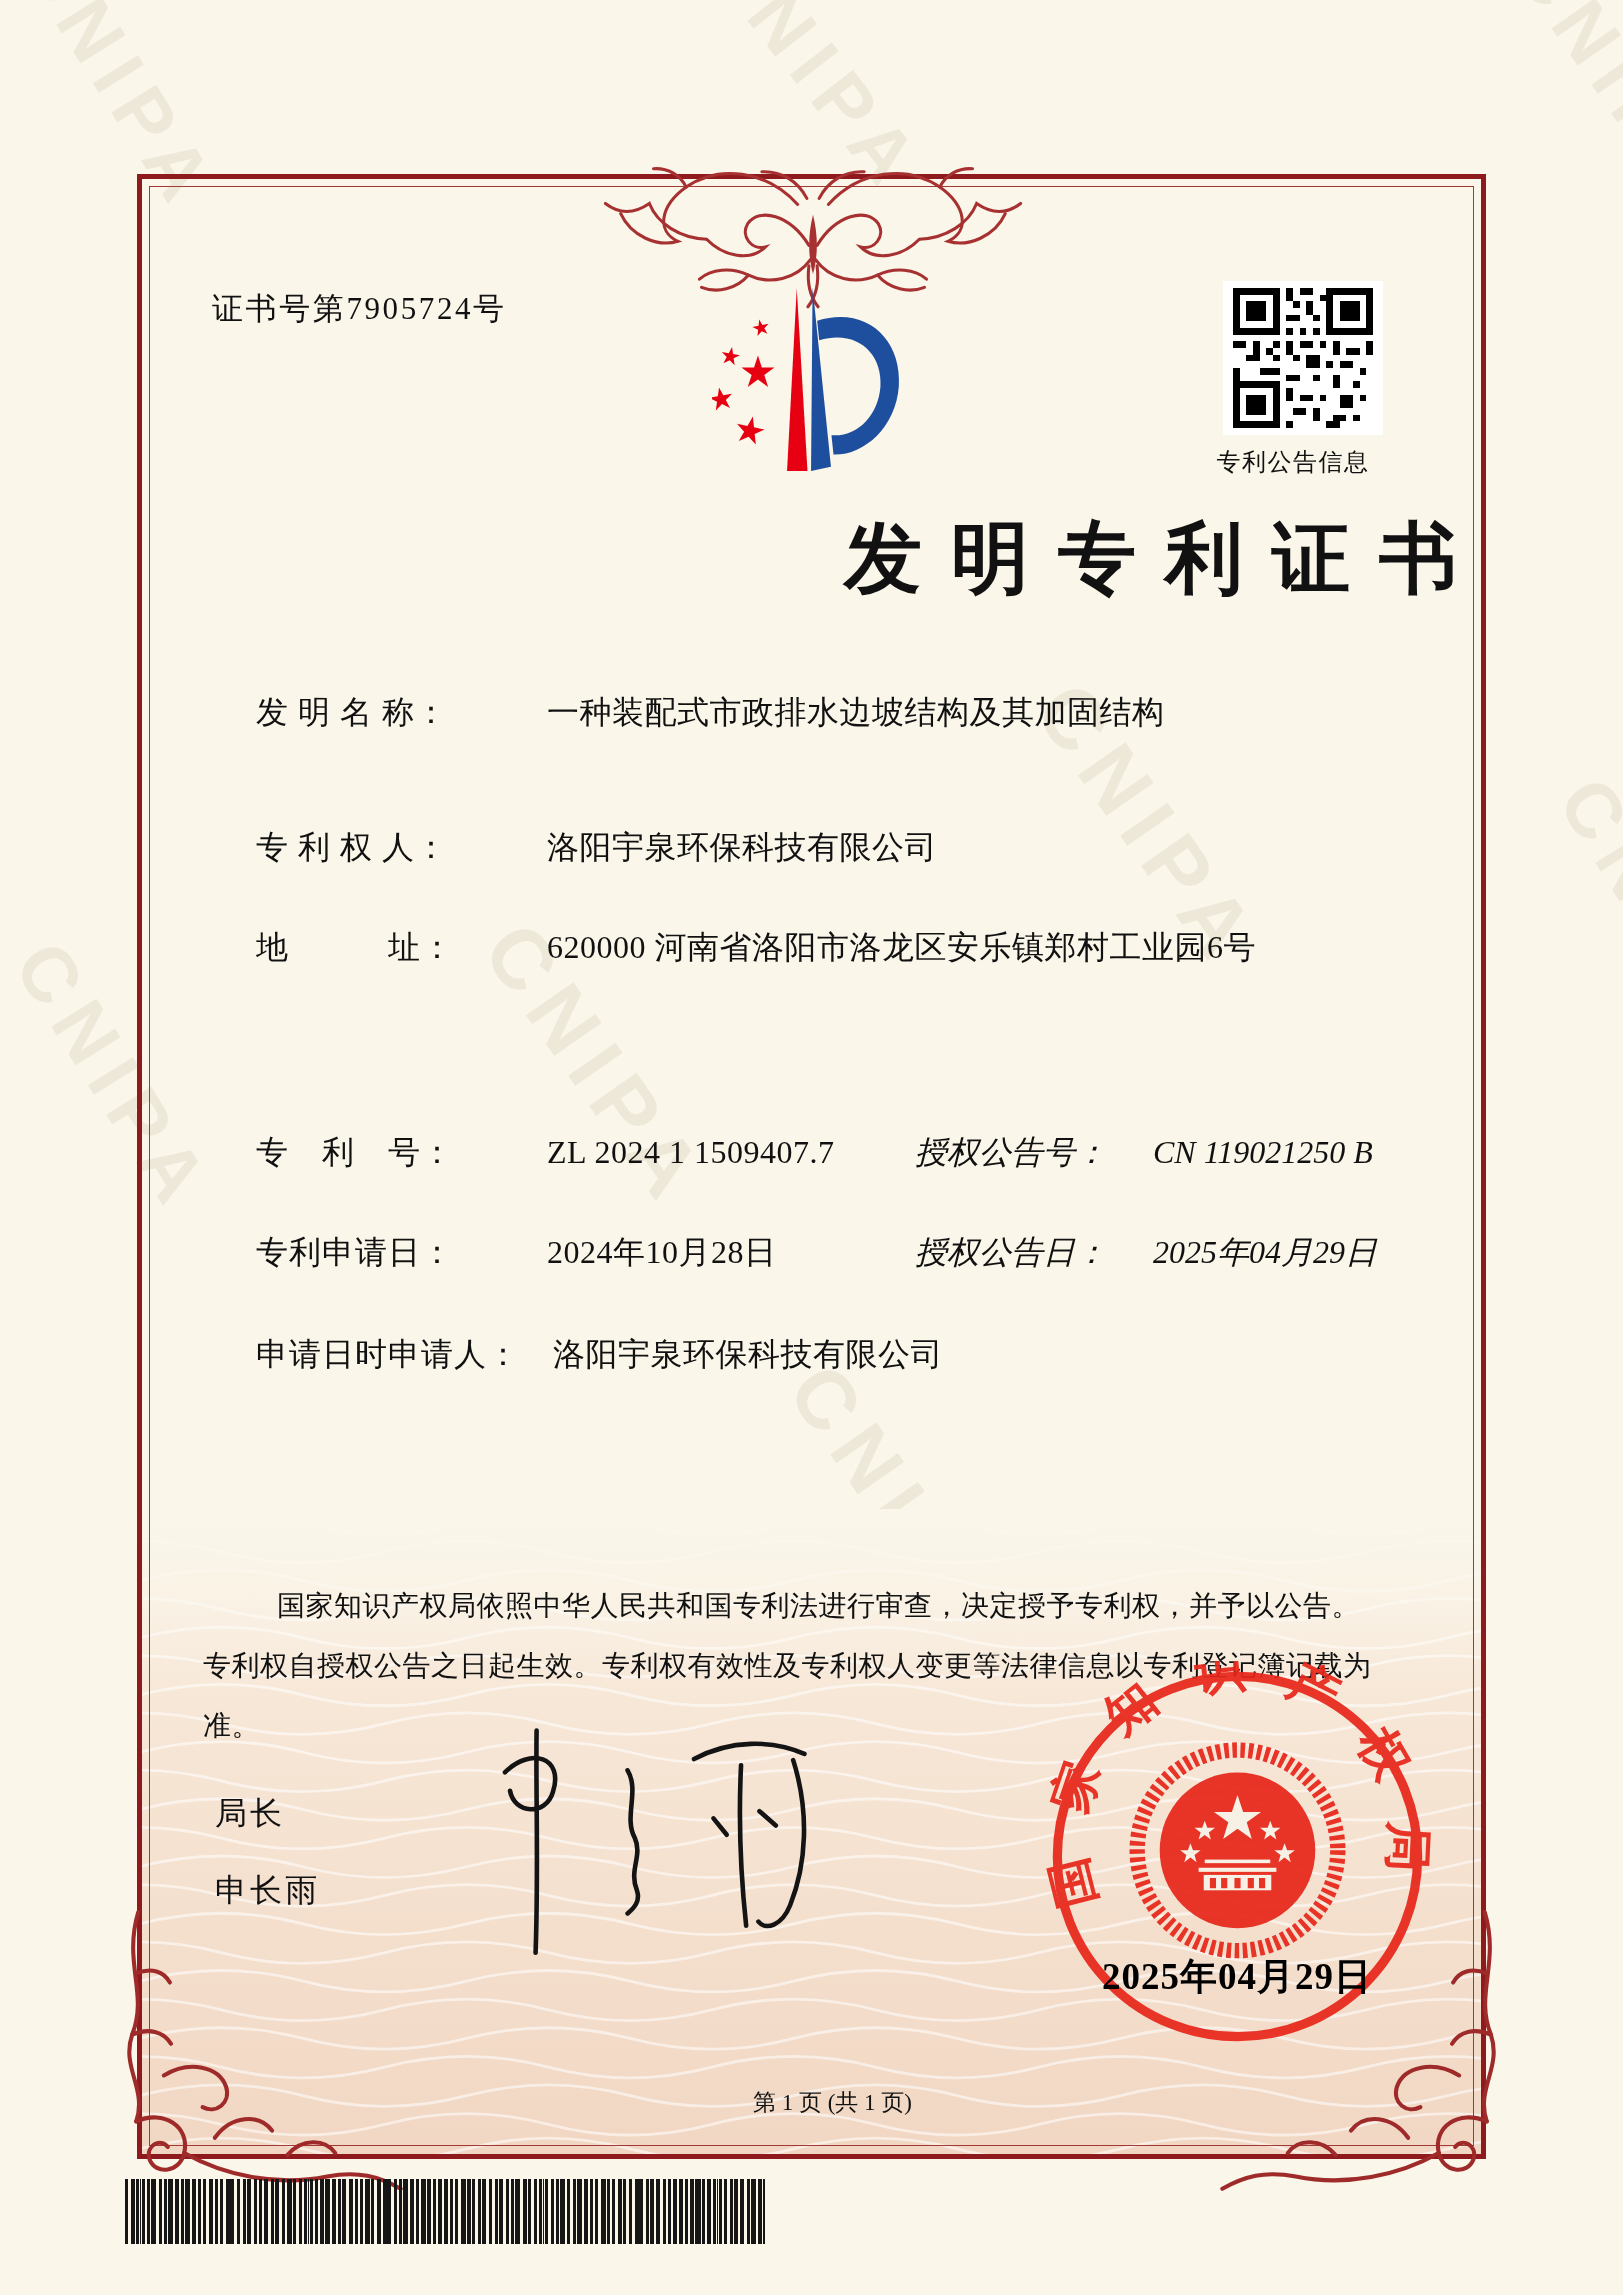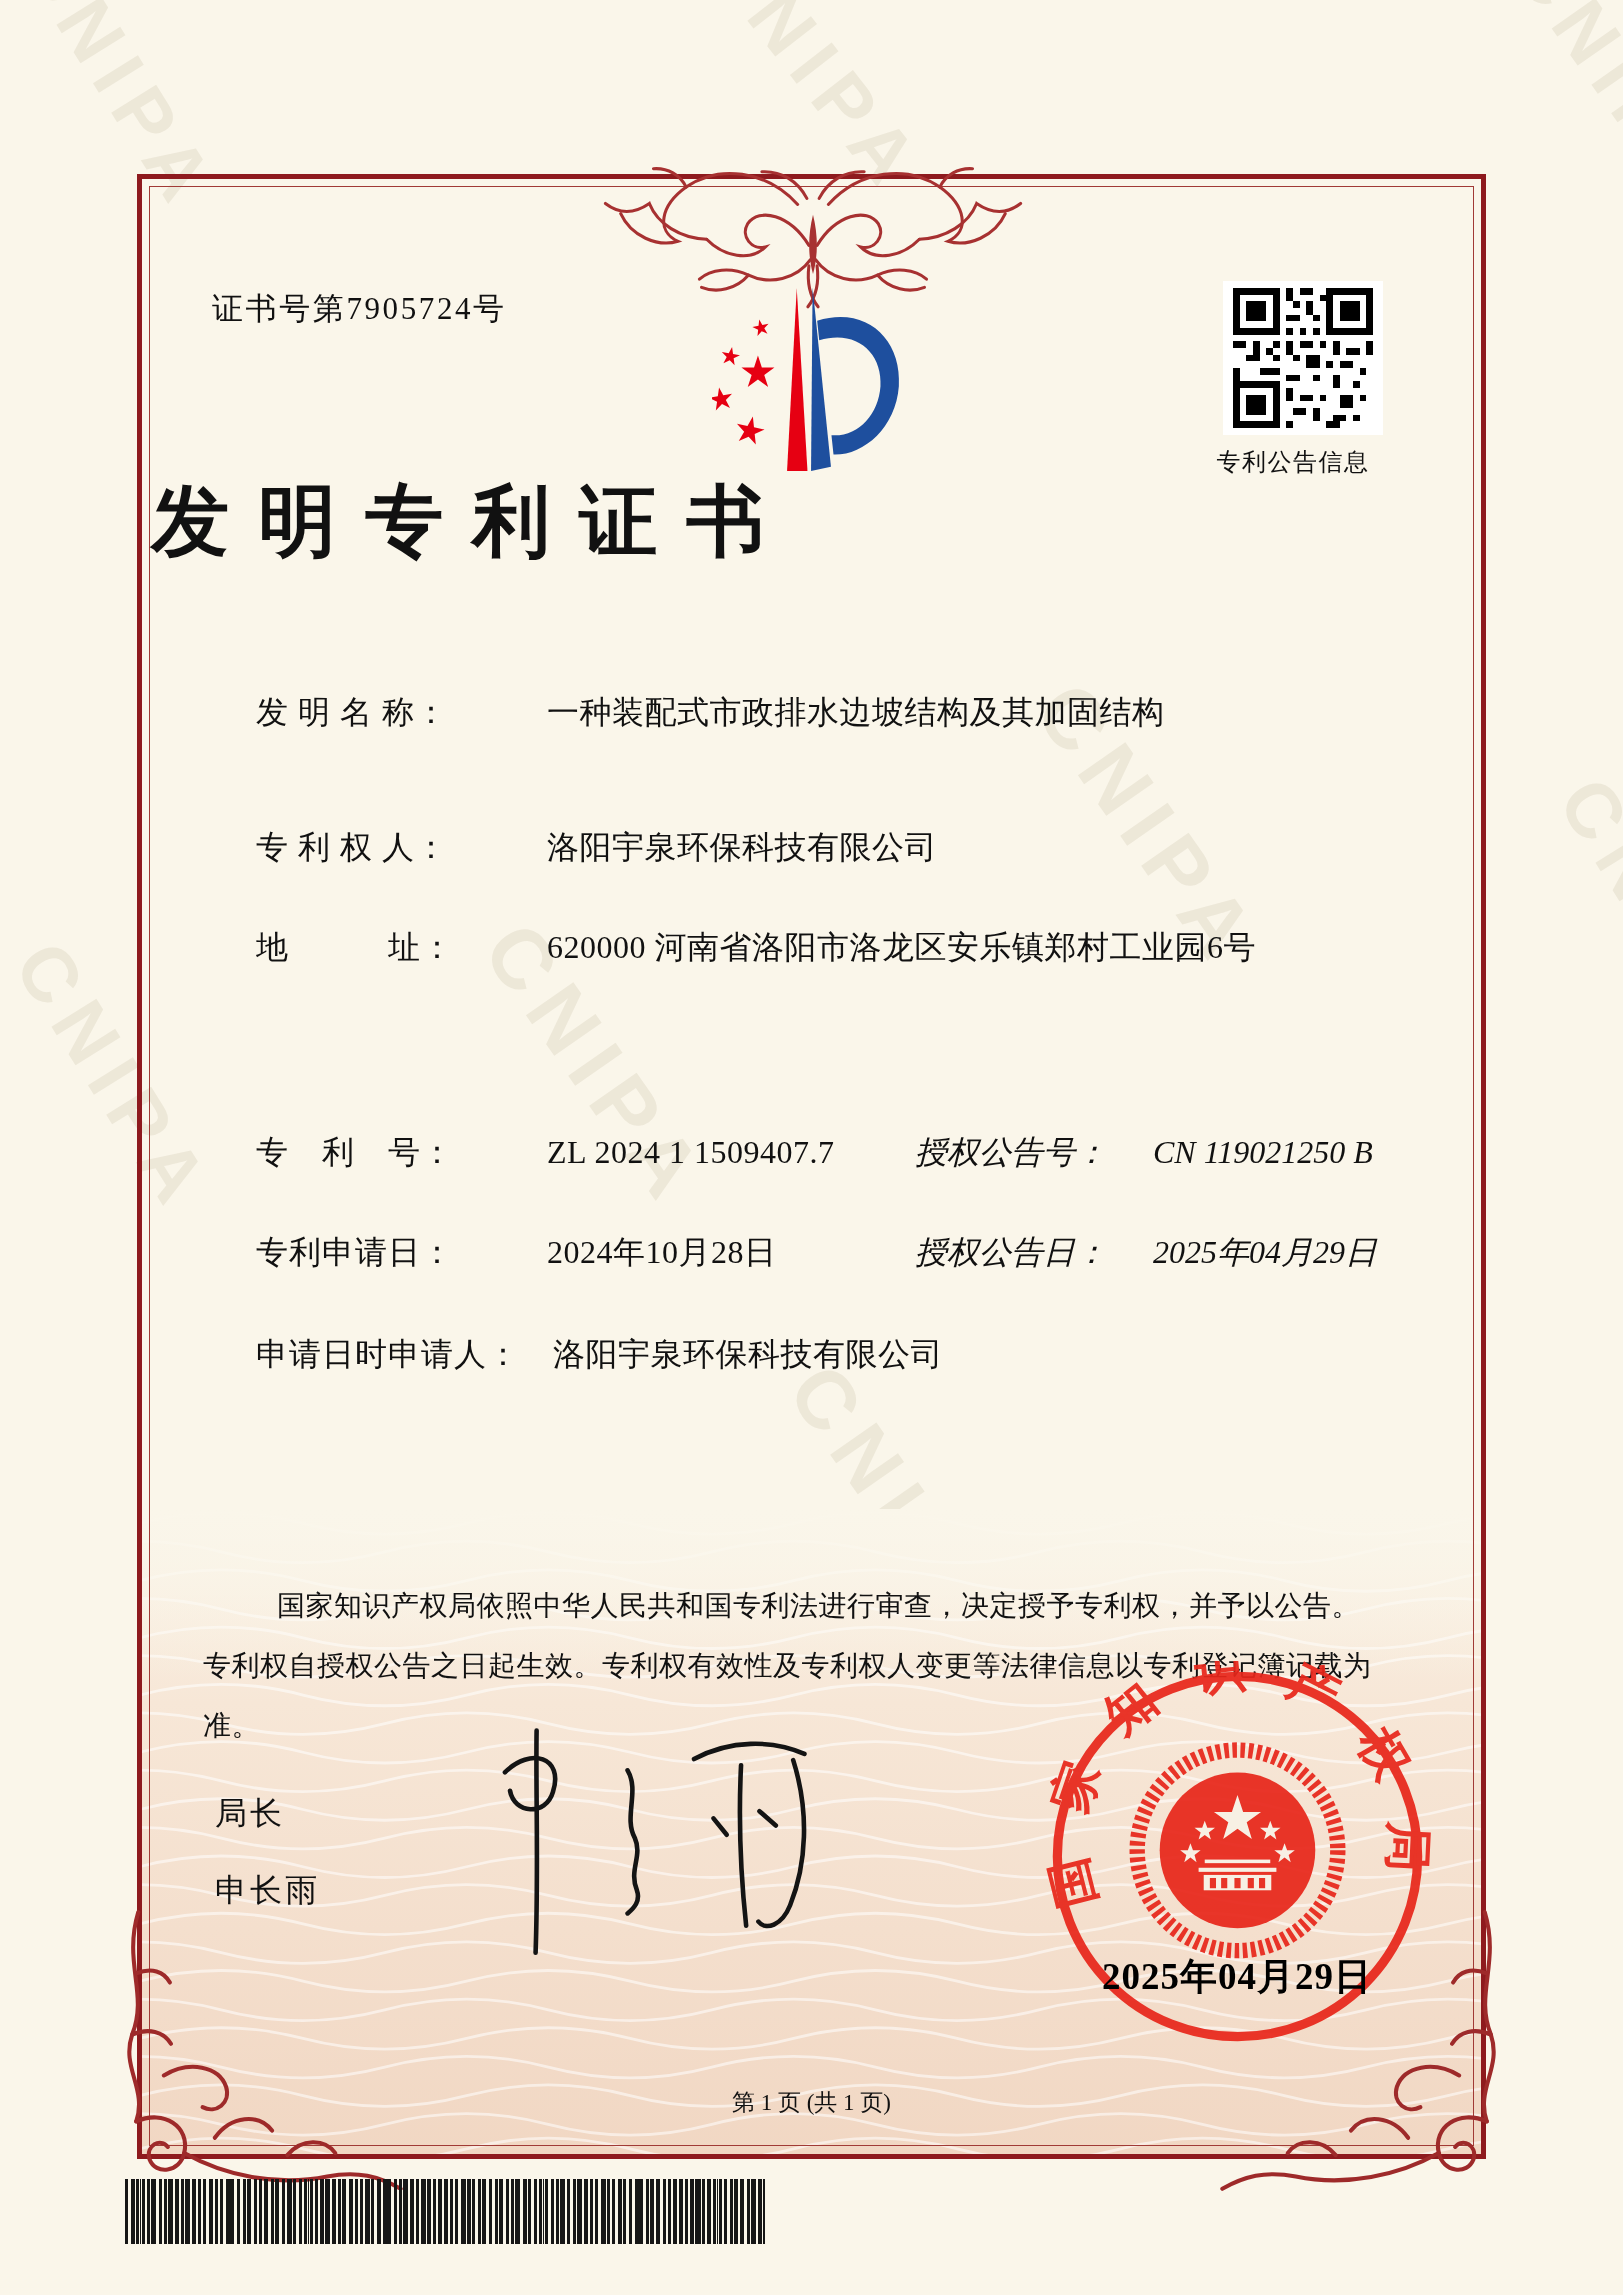--- a/index.html
+++ b/index.html
@@ -9,21 +9,21 @@
   
   .wm{position:absolute;font-family:"Liberation Sans", sans-serif;font-weight:700;
       color:rgba(158,138,102,0.13);letter-spacing:13.3px;white-space:nowrap;user-select:none;}
   
   .frame-outer{position:absolute;left:137px;top:174px;width:1349px;height:1985px;
       border:5.1px solid #8e1a1e;box-sizing:border-box;}
   .frame-inner{position:absolute;left:149px;top:186px;width:1325px;height:1960px;
       border:1.5px solid #a13a36;box-sizing:border-box;}
   
   .cert-no{position:absolute;left:212px;top:288px;font-size:31px;letter-spacing:2.6px;}
-  .title{position:absolute;left:137px;top:470px;width:1349px;text-align:left;
+  .title{position:absolute;left:137px;top:507px;width:1349px;text-align:right;
       font-size:78px;font-weight:900;letter-spacing:29px;padding-left:14.3px;box-sizing:border-box;}
   .qr-box{position:absolute;left:1223px;top:281px;width:160px;height:154px;background:#ffffff;
       display:flex;align-items:center;justify-content:center;}
   .qr-label{position:absolute;left:1196px;top:446px;width:194px;text-align:center;
       font-size:24px;letter-spacing:1.5px;}
   
   .row{position:absolute;left:256px;font-size:32px;white-space:nowrap;}
   .row .lbl{display:inline-block;letter-spacing:1px;}
   .lbl-l{width:258px;}
   .row .val{letter-spacing:0.5px;margin-left:25px;}
@@ -33,21 +33,21 @@
   .statement{position:absolute;left:203px;top:1576px;width:1223px;font-size:28px;
       line-height:60px;letter-spacing:0.5px;}
   .statement .l1{text-indent:74px;}
   
   .signer{position:absolute;left:215px;font-size:32px;font-family:"Liberation Sans", sans-serif;
       letter-spacing:3.1px;}
   
   .seal-date{position:absolute;left:1052px;top:1952px;width:370px;text-align:center;
       font-size:37px;font-weight:700;letter-spacing:1px;color:#000;}
   
-  .page-no{position:absolute;left:137px;top:2087px;width:1349px;text-align:center;font-size:23px;}
+  .page-no{position:absolute;left:137px;top:2087px;width:1349px;text-align:center;font-size:23px;padding-left:21px;}
   .barcode{position:absolute;left:125px;top:2179px;width:640px;height:65px;
       background-image:
         repeating-linear-gradient(90deg,#161616 0 3.1px,rgba(0,0,0,0) 3.1px 5.6px),
         repeating-linear-gradient(90deg,#161616 0 1.5px,rgba(0,0,0,0) 1.5px 8.7px),
         repeating-linear-gradient(90deg,#161616 0 1px,rgba(0,0,0,0) 1px 15px);}
 </style>
 </head>
 <body>
 
 <div id="page">

